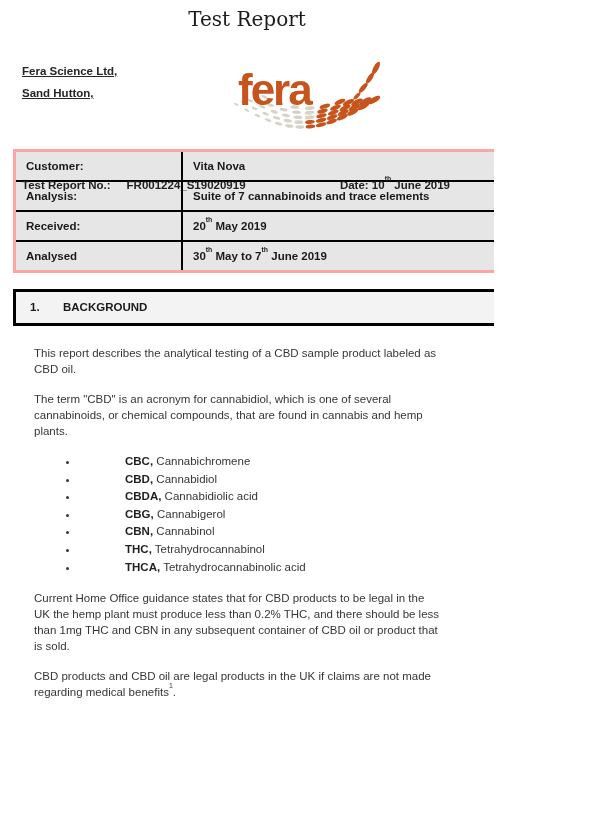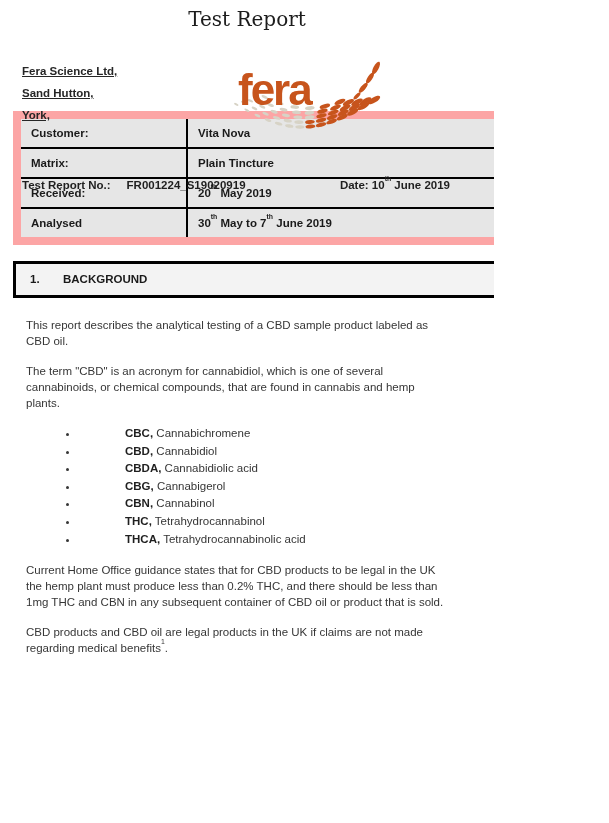--- a/index.html
+++ b/index.html
@@ -48,24 +48,24 @@
     color: #1f1f1f;
   }
   .report-line .num-value { margin-left: 16px; }
   sup {
     font-size: 0.6em;
     position: relative;
     top: -0.45em;
     line-height: 0;
   }
   table.info-table {
-    margin: 80px 0 0 13px;
+    margin: 118px 0 0 13px;
     width: 564px;
     border-collapse: collapse;
-    border: 8px solid #fca5a5;
+    border: 3px solid #fca5a5;
   }
   table.info-table td {
     border: 2px solid #000000;
     background: #e6e6e6;
     font-size: 11.5px;
     font-weight: bold;
     color: #1a1a1a;
     padding: 7px 10px;
     line-height: 14px;
     vertical-align: middle;
@@ -83,21 +83,21 @@
     line-height: 13px;
     display: flex;
   }
   .section-box .sec-num { margin-left: 14px; width: 33px; }
   .content {
     margin: 0 42px 0 22px;
     font-size: 11.5px;
     line-height: 16px;
     color: #363636;
   }
-  .content p { margin: 14px 4px; }
+  .content p { margin: 14px 12px; }
   .content p.first { margin-top: 19px; }
   ul.cannabinoid-list {
     margin: 13px 0;
     padding-left: 57px;
   }
   ul.cannabinoid-list li {
     line-height: 17.6px;
     padding-left: 2px;
   }
   .b, ul.cannabinoid-list .b { font-weight: bold; color: #1f1f1f; margin-left: 44px; }
@@ -105,21 +105,20 @@
 </head>
 <body>
 
 <div class="sheet">
 
   <div class="doc-title">Test Report</div>
 
   <div class="address">
     <div>Fera Science Ltd,</div>
     <div>Sand Hutton,</div>
-    <div>York,</div>
   </div>
 
   <svg class="logo" viewBox="0 0 175 78" xmlns="http://www.w3.org/2000/svg">
     <g id="swoosh">
         <ellipse cx="10.26" cy="46.38681614628137" rx="2.441" ry="1.051" transform="rotate(29.187019478513616 10.26 46.38681614628137)" fill="#D7D3C6"></ellipse>
         <ellipse cx="20.855384615384615" cy="52.1828938150693" rx="2.7916923076923075" ry="1.1778461538461538" transform="rotate(27.939179668226455 20.855384615384615 52.1828938150693)" fill="#D7D3C6"></ellipse>
         <ellipse cx="31.45076923076923" cy="57.51994381450021" rx="3.142384615384615" ry="1.3046923076923076" transform="rotate(25.282969580487446 31.45076923076923 57.51994381450021)" fill="#D7D3C6"></ellipse>
         <ellipse cx="42.04615384615384" cy="62.097880671654835" rx="3.4930769230769227" ry="1.4315384615384614" transform="rotate(21.192010862804597 42.04615384615384 62.097880671654835)" fill="#D7D3C6"></ellipse>
         <ellipse cx="52.64153846153846" cy="65.6581404535979" rx="3.8437692307692304" ry="1.5583846153846155" transform="rotate(15.701548333060728 52.64153846153846 65.6581404535979)" fill="#D7D3C6"></ellipse>
         <ellipse cx="63.23692307692306" cy="67.99782355068906" rx="4.194461538461538" ry="1.685230769230769" transform="rotate(8.999315615241398 63.23692307692306 67.99782355068906)" fill="#D7D3C6"></ellipse>
@@ -185,22 +184,22 @@
     <span><span>Date: 10</span><sup>th</sup><span> June 2019</span></span>
   </div>
 
   <table class="info-table">
     <tbody>
       <tr>
         <td class="cell-label">Customer:</td>
         <td><span>Vita Nova</span></td>
       </tr>
       <tr>
-        <td class="cell-label">Matrix:</td>
-        <td><span>Plain Tincture</span></td>
+        <td class="cell-label">Analysis:</td>
+        <td><span>Suite of 7 cannabinoids and trace elements</span></td>
       </tr>
       <tr>
         <td class="cell-label">Received:</td>
         <td><span>20</span><sup>th</sup><span> May 2019</span></td>
       </tr>
       <tr>
         <td class="cell-label">Analysed</td>
         <td><span>30</span><sup>th</sup><span> May to 7</span><sup>th</sup><span> June 2019</span></td>
       </tr>
     </tbody>

